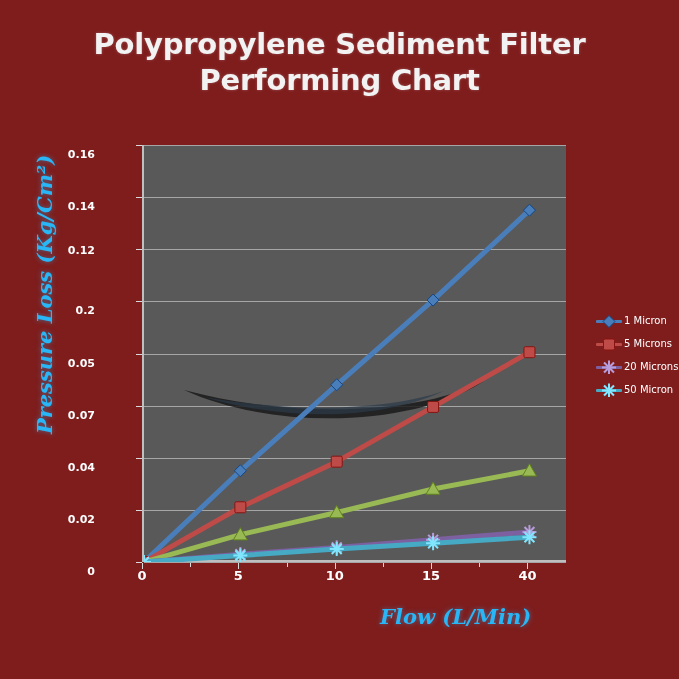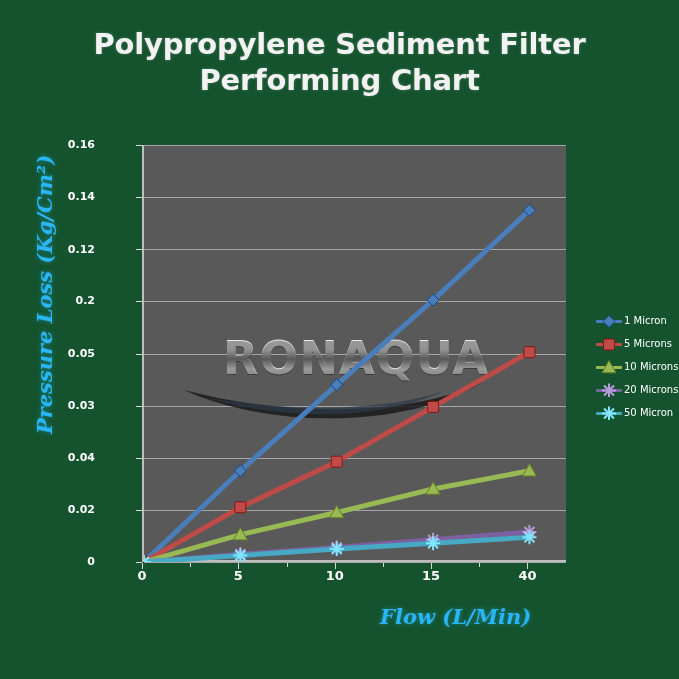--- a/index.html
+++ b/index.html
@@ -7,21 +7,21 @@
     margin: 0; padding: 0;
     width: 679px; height: 679px;
     background: #000000;
     overflow: hidden;
     font-family: "Liberation Sans", sans-serif;
   }
   #page {
     position: relative;
     width: 679px;
     height: 679px;
-    background: #14532d;
+    background: #7f1d1d;
   }
 
   
   #chart-title {
     position: absolute;
     left: 0; top: 26px;
     width: 679px;
     text-align: center;
     color: #f2f2f2;
     font-family: "DejaVu Sans", sans-serif;
@@ -83,20 +83,21 @@
   .ylabel {
     position: absolute;
     right: 584px;          
     width: 52px;
     text-align: right;
     color: #ffffff;
     font-family: "DejaVu Sans", sans-serif;
     font-weight: bold;
     font-size: 11px;
     line-height: 11px;
+    margin-top: 10px;
   }
   .ytick {
     position: absolute;
     left: 136px;
     width: 6px;
     height: 1px;
     background: #d9d9d9;
   }
   .xlabel {
     position: absolute;
@@ -189,27 +190,27 @@
 <div id="page">
 
   <div id="chart-title">Polypropylene Sediment Filter
 Performing Chart</div>
 
   <div id="y-tick-labels">
       <div class="ylabel" style="top: 139px;">0.16</div>
       <div class="ytick" style="top: 145px;"></div>
       <div class="ylabel" style="top: 191.125px;">0.14</div>
       <div class="ytick" style="top: 197px;"></div>
-      <div class="ylabel" style="top: 244px; text-align: right;">0.12</div>
+      <div class="ylabel" style="top: 235px; text-align: right;">0.12</div>
       <div class="ytick" style="top: 249px;"></div>
       <div class="ylabel" style="top: 295.375px;">0.2</div>
       <div class="ytick" style="top: 301px;"></div>
       <div class="ylabel" style="top: 347.5px;">0.05</div>
       <div class="ytick" style="top: 354px;"></div>
-      <div class="ylabel" style="top: 399.625px;">0.03</div>
+      <div class="ylabel" style="top: 399.625px;">0.07</div>
       <div class="ytick" style="top: 406px;"></div>
       <div class="ylabel" style="top: 451.75px;">0.04</div>
       <div class="ytick" style="top: 458px;"></div>
       <div class="ylabel" style="top: 503.875px;">0.02</div>
       <div class="ytick" style="top: 510px;"></div>
       <div class="ylabel" style="top: 556px;">0</div>
       <div class="ytick" style="top: 562px;"></div>
     </div>
 
   <div id="plot-area">
@@ -218,21 +219,20 @@
         <div class="gridline" style="top: 365px;"></div>
         <div class="gridline" style="top: 313px;"></div>
         <div class="gridline" style="top: 261px;"></div>
         <div class="gridline" style="top: 209px;"></div>
         <div class="gridline" style="top: 156px;"></div>
         <div class="gridline" style="top: 104px;"></div>
         <div class="gridline" style="top: 52px;"></div>
         <div class="gridline" style="top: 0px;"></div>
       </div>
     <div id="watermark">
-      <div id="watermark-text">RONAQUA</div>
       <svg width="424" height="417" style="position:absolute;left:0;top:0;">
         <path d="M 40 245 C 140 272, 270 272, 340 236 C 270 282, 130 286, 40 245 Z" fill="#1a1a1a" opacity="0.85"></path>
         <path d="M 60 252 C 150 268, 240 266, 300 246 C 235 276, 140 276, 60 252 Z" fill="#2b3a4a" opacity="0.7"></path>
       </svg>
     </div>
     <svg id="series-svg" width="424" height="417" style="position:absolute;left:0;top:0;">
         <g>
           <polyline points="0.0,417.0 96.4,325.8 192.7,239.8 289.1,155.1 385.5,65.2" fill="none" stroke="#4a7ebb" stroke-width="5" stroke-linejoin="round" stroke-linecap="round"></polyline>
           <g>
             <polygon points="0,411 6,417 0,423 -6,417" fill="#4a7ebb" stroke="#134784" stroke-width="1"></polygon>
@@ -390,31 +390,20 @@
       <div class="legend-item">
         <span class="legend-swatch">
           <span class="lsline" style="background: rgb(190, 75, 72);"></span>
           <svg width="26" height="14" style="position: absolute; left: 0px; top: 0px;">
             <g>
               <rect x="7.5" y="2" width="11" height="11" rx="1.5" fill="#be4b48" stroke="#871411" stroke-width="1"></rect>
             </g>
           </svg>
         </span>
         <span class="legend-label">5 Microns</span>
-      </div>
-      <div class="legend-item">
-        <span class="legend-swatch">
-          <span class="lsline" style="background: rgb(152, 185, 84);"></span>
-          <svg width="26" height="14" style="position: absolute; left: 0px; top: 0px;">
-            <g>
-              <polygon points="13,0.5 20,12.75 6,12.75" fill="#98b954" stroke="#61821d" stroke-width="1"></polygon>
-            </g>
-          </svg>
-        </span>
-        <span class="legend-label">10 Microns</span>
       </div>
       <div class="legend-item">
         <span class="legend-swatch">
           <span class="lsline" style="background: rgb(125, 96, 160);"></span>
           <svg width="26" height="14" style="position: absolute; left: 0px; top: 0px;">
             <g>
               <line x1="6" y1="7.5" x2="20" y2="7.5" stroke="#b99cdc" stroke-width="2"></line>
               <line x1="8.050252531694166" y1="2.550252531694168" x2="17.949747468305834" y2="12.449747468305832" stroke="#b99cdc" stroke-width="2"></line>
               <line x1="13" y1="0.5" x2="13" y2="14.5" stroke="#b99cdc" stroke-width="2"></line>
               <line x1="17.94974746830583" y1="2.5502525316941673" x2="8.050252531694168" y2="12.449747468305834" stroke="#b99cdc" stroke-width="2"></line>

